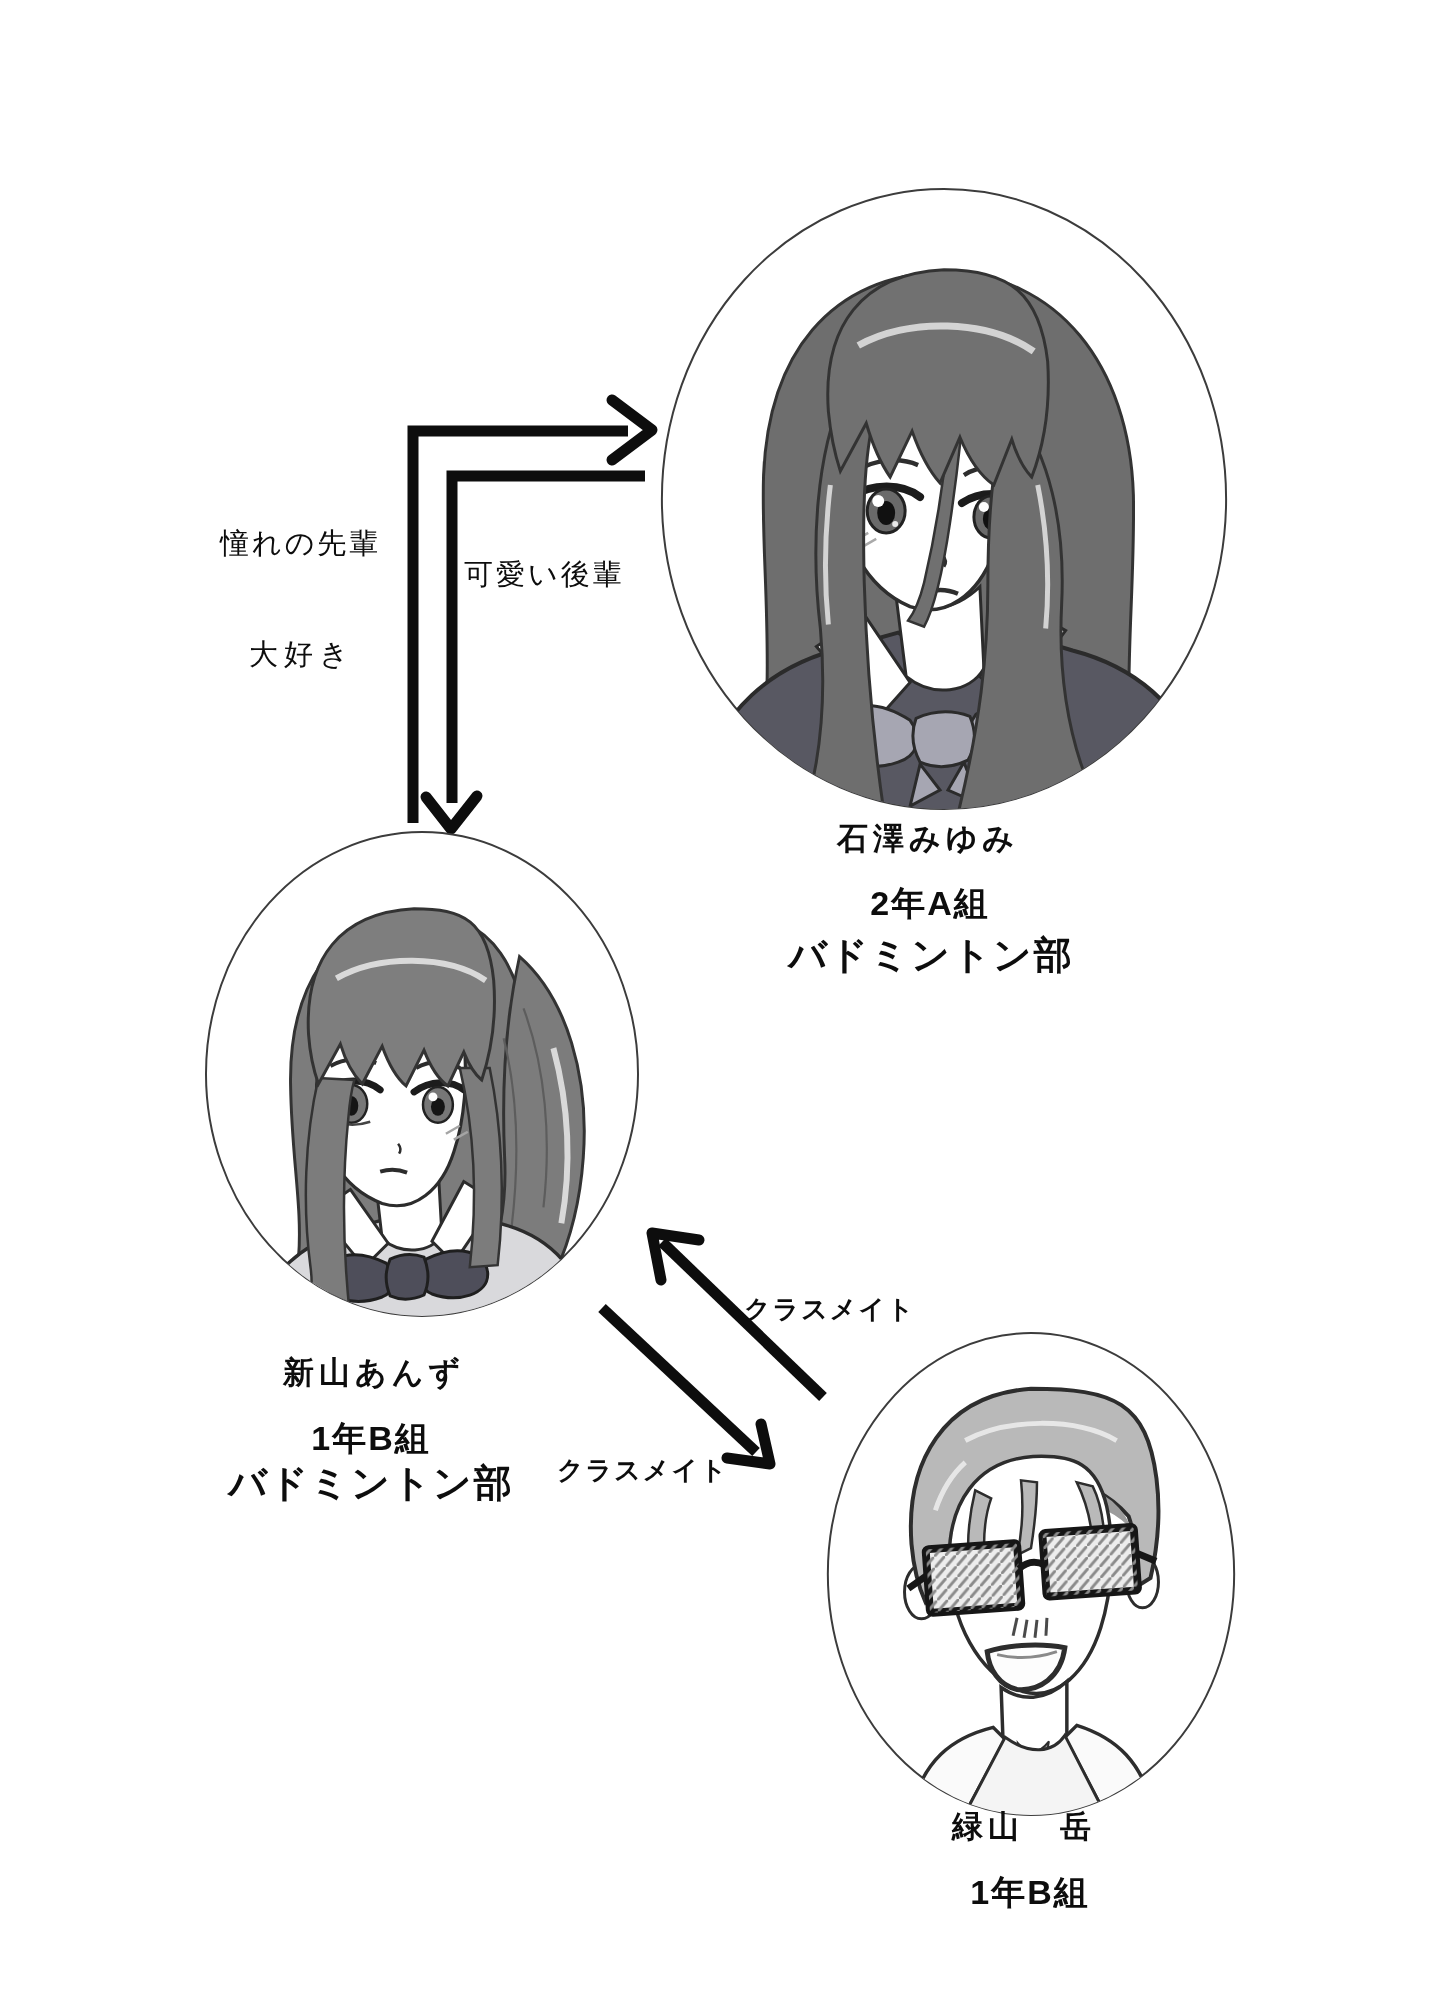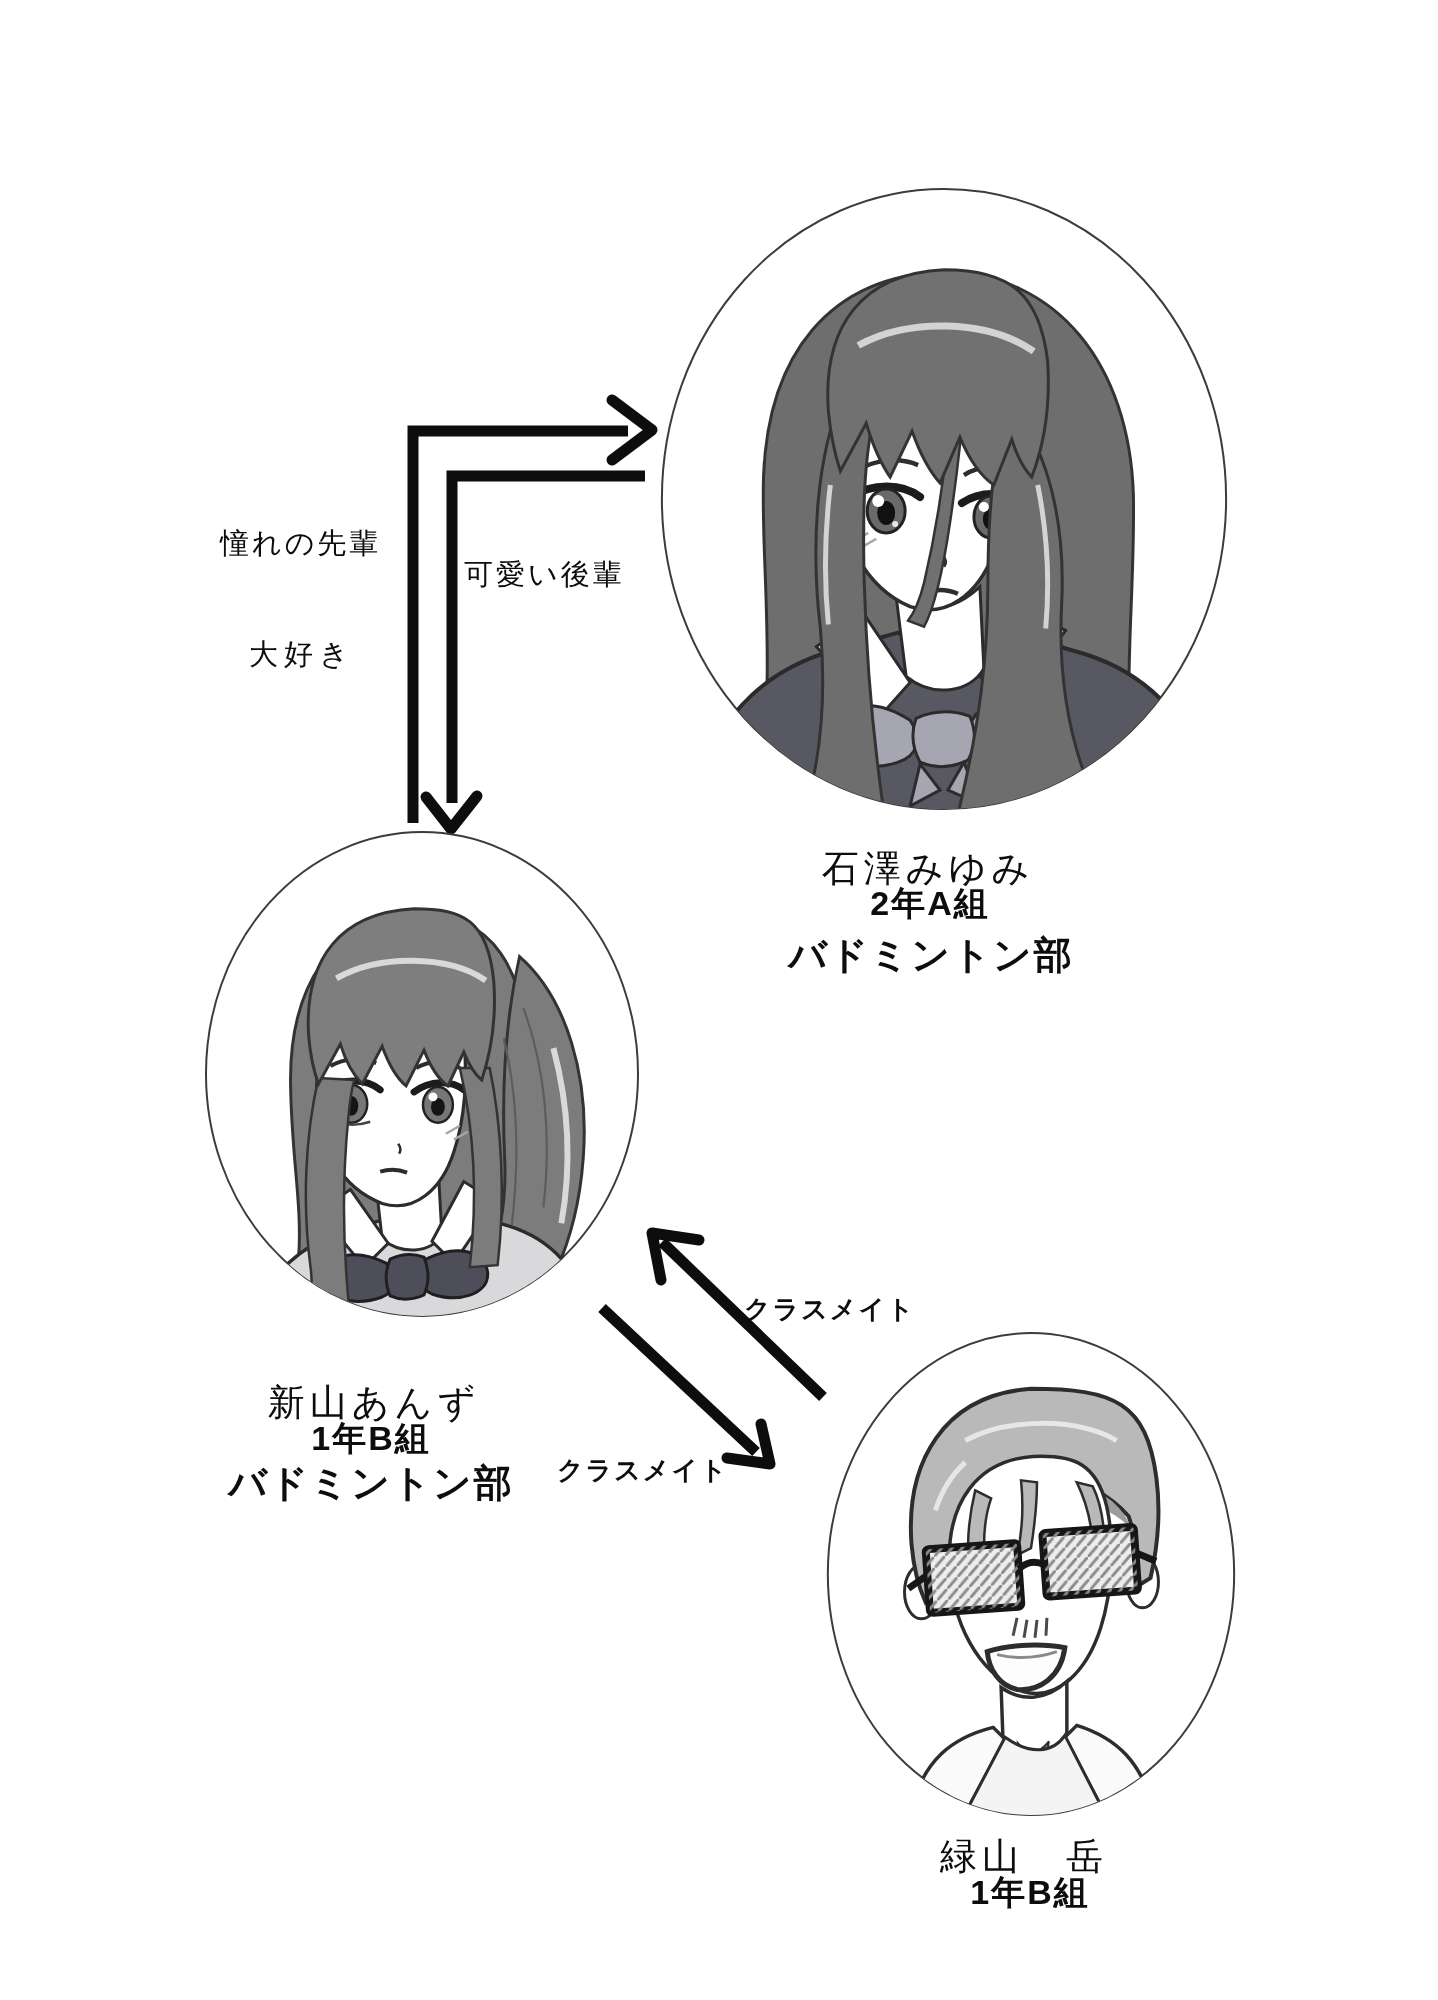--- a/index.html
+++ b/index.html
@@ -8,21 +8,21 @@
     width:1438px;height:1975px;
     background:#ffffff;
     overflow:hidden;
     font-family:"Liberation Sans","DejaVu Sans",sans-serif;
     color:#111;
   }
   .abs{position:absolute;}
   .label{position:absolute;white-space:nowrap;line-height:1;color:#0d0d0d;}
   .gothic{font-family:"Liberation Sans","DejaVu Sans",sans-serif;}
   .mincho{font-family:"Liberation Serif","DejaVu Serif",serif;font-weight:bold;}
-  .char-name{font-size:37px;font-weight:normal;letter-spacing:5px;transform:translateX(-50%);margin-top:27px;}
+  .char-name{font-size:31px;font-weight:bold;letter-spacing:5px;transform:translateX(-50%);}
   .char-grade{font-size:34px;font-weight:bold;letter-spacing:2px;transform:translateX(-50%);}
   .char-club{font-size:38px;letter-spacing:2px;transform:translateX(-50%);}
   .rel-label{font-size:29px;letter-spacing:3px;}
   .rel-label-classmate{font-size:26px;letter-spacing:2px;margin-top:30px;}
   .portrait{position:absolute;}
   .portrait svg{display:block;width:100%;height:100%;}
   svg{shape-rendering:geometricPrecision;}
 </style>
 </head>
 <body>

